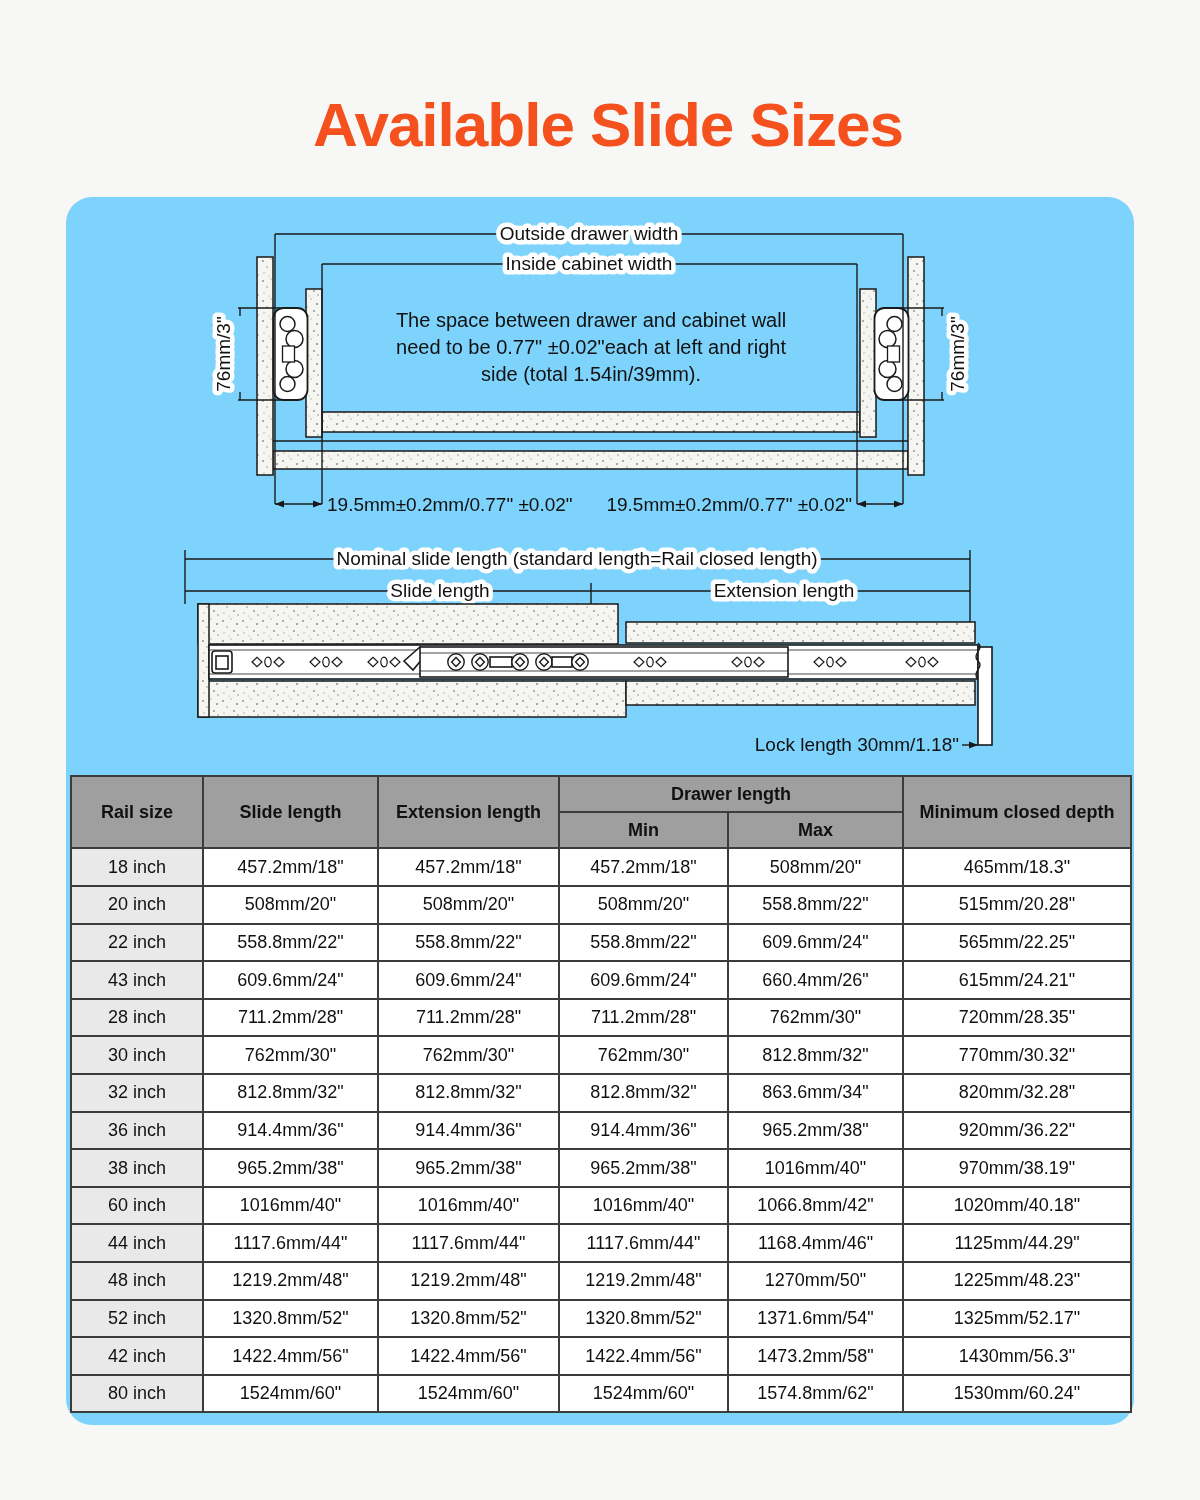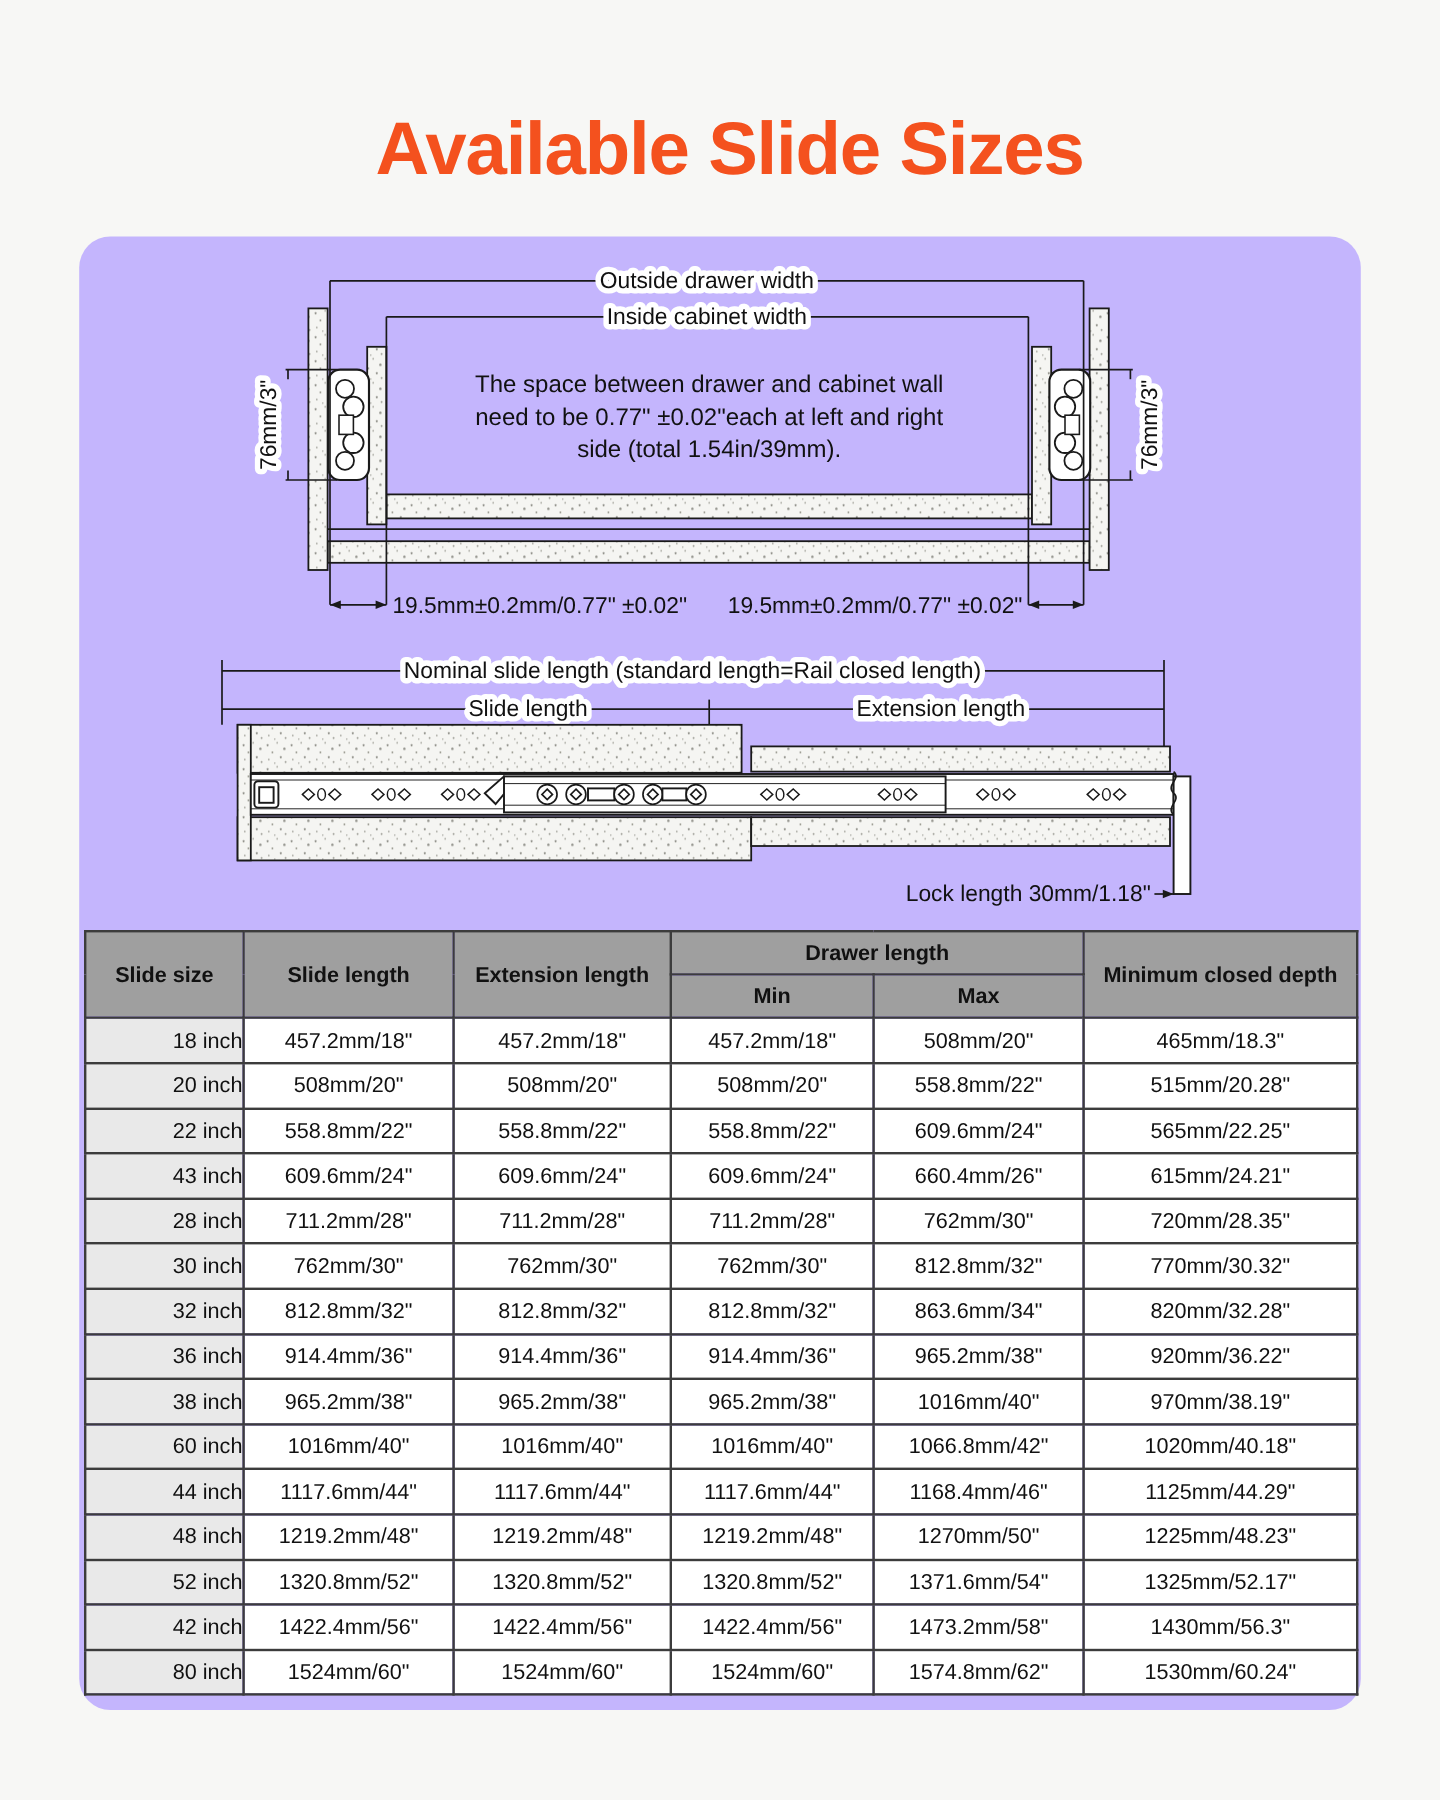--- a/index.html
+++ b/index.html
@@ -13,21 +13,21 @@
   .title{
     margin:0;padding-top:90px;
     text-align:center;
     font-size:62px;line-height:1.12;
     font-weight:700;letter-spacing:-1px;
     color:#f4511e;
     padding-left:16px;
   }
   .card{
     width:1068px;margin:38px auto 0 auto;
-    background:#c4b5fd;border-radius:26px;
+    background:#7dd3fc;border-radius:26px;
     padding-bottom:12px;
   }
   .diagrams{display:block;width:1068px;height:578px;}
   svg text{font-family:"Liberation Sans","DejaVu Sans",sans-serif;font-size:19px;fill:#111;}
   svg text.halo{paint-order:stroke;stroke:#ffffff;stroke-width:9px;stroke-linejoin:round;}
   svg text.note{font-size:20px;stroke:none;}
   .ln{stroke:#1a1a1a;stroke-width:1.4;fill:none;}
   .thin{stroke:#1a1a1a;stroke-width:0.8;fill:none;}
   .panel{fill:url(#speck);stroke:#1a1a1a;stroke-width:1.5;}
   .white{fill:#ffffff;stroke:#1a1a1a;stroke-width:1.6;}
@@ -40,21 +40,21 @@
   }
   table.spec th, table.spec td{
     border:2px solid #3c3c3c;
     text-align:center;vertical-align:middle;
     font-weight:400;padding:0;
     height:35.6px;line-height:1.15;
     background:#ffffff;color:#111;
     overflow:hidden;white-space:nowrap;
   }
   table.spec thead th{background:#9f9f9f;height:34px;font-weight:bold;}
-  table.spec td.rowhead{background:#e9e9e9;text-align:right;}
+  table.spec td.rowhead{background:#e9e9e9;}
 </style>
 </head>
 <body>
 
 <div class="page">
   <h1 class="title">Available Slide Sizes</h1>
 
   <div class="card">
 
     <svg class="diagrams" viewBox="66 200 1068 578" aria-hidden="false">
@@ -194,21 +194,21 @@
       <colgroup>
         <col style="width:132px">
           <col style="width:175px">
           <col style="width:181px">
         <col style="width:169px">
           <col style="width:175px">
           <col style="width:228px">
       </colgroup>
       <thead>
         <tr>
-          <th rowspan="2">Slide size</th>
+          <th rowspan="2">Rail size</th>
           <th rowspan="2">Slide length</th>
           <th rowspan="2">Extension length</th>
           <th colspan="2">Drawer length</th>
           <th rowspan="2">Minimum closed depth</th>
         </tr>
         <tr>
           <th>Min</th>
           <th>Max</th>
         </tr>
       </thead>

